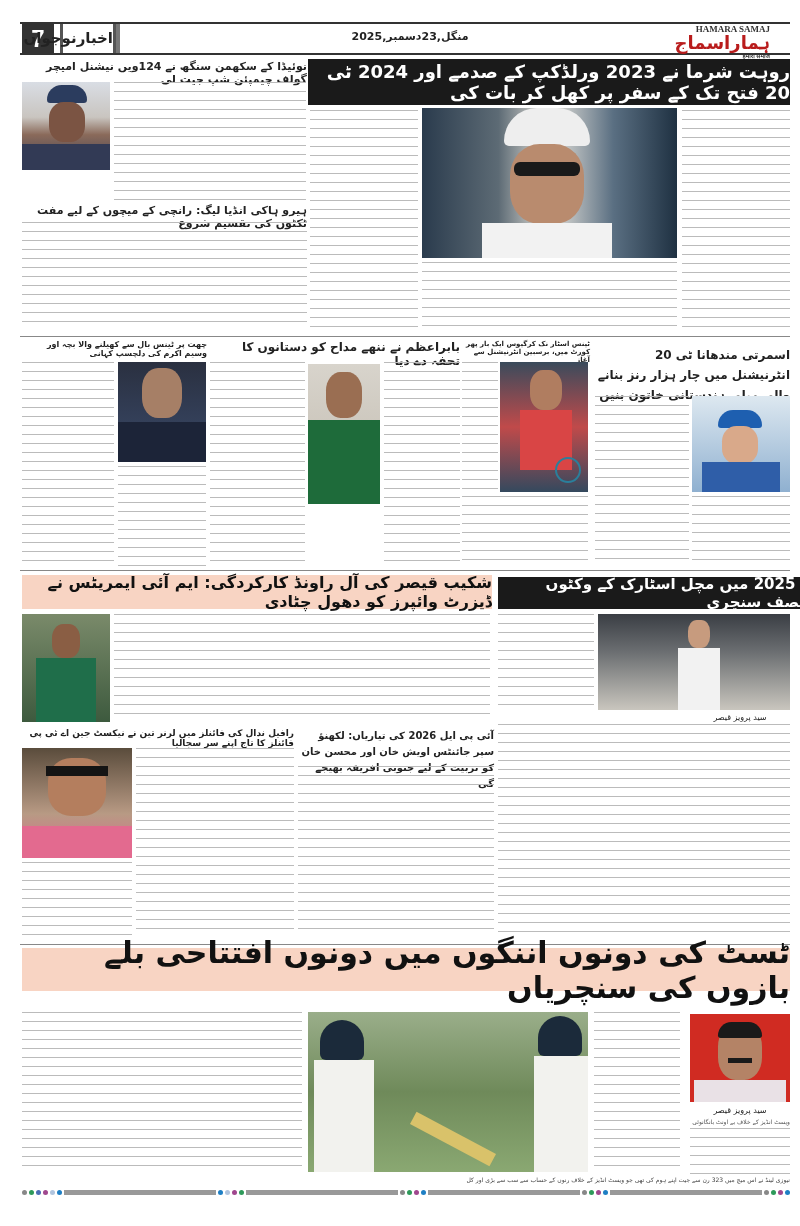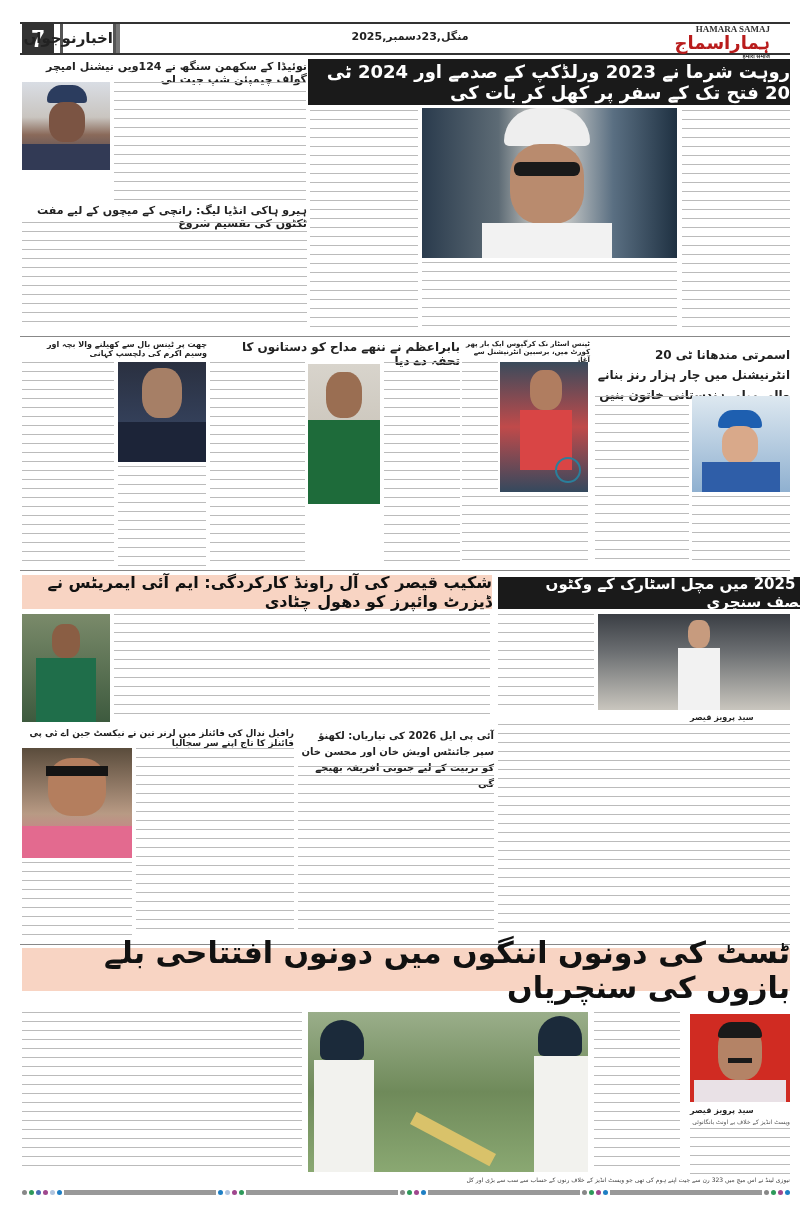--- a/index.html
+++ b/index.html
@@ -14,21 +14,21 @@
   .logo { left: 630px; top: 24px; width: 140px; height: 30px; }
   .logo-en { font: bold 9px "Liberation Serif", serif; color: #333; text-align: right; }
   .logo-ur { font: bold 18px "DejaVu Sans", sans-serif; color: #b91c1c; text-align: right; line-height: 18px; }
   .headline-black { background: #1a1a1a; color: #fff; font-weight: bold; display:flex; align-items:center; justify-content:center; }
   .headline-pink { background: #f8d4c3; color: #111; font-weight: bold; display:flex; align-items:center; justify-content:center; }
   .col-text { font-size: 6px; line-height: 9px; color: #555; overflow: hidden; }
   .txt-lines { background: repeating-linear-gradient(to bottom, #bbb 0px, #bbb 1px, transparent 1px, transparent 9px); }
   .photo { overflow: hidden; }
   .sub-hl { font-weight: bold; color: #222; }
   .hline { background: #888; height: 1px; }
-  .byline { font-weight: bold; font-size: 8px; }
+  .byline { font-weight: normal; font-size: 8px; text-align: center; }
   .dots { display:flex; gap:2px; align-items:center; }
   .dot { width:5px; height:5px; border-radius:50%; }
   .bar { height:5px; background:#999; flex:1; }
 </style>
 </head>
 <body>
 
 <div class="abs masthead"></div>
 <div class="abs page-num">7</div>
 <div class="abs section-box rtl" style="text-align:right;">اخبارنوجواں</div>

